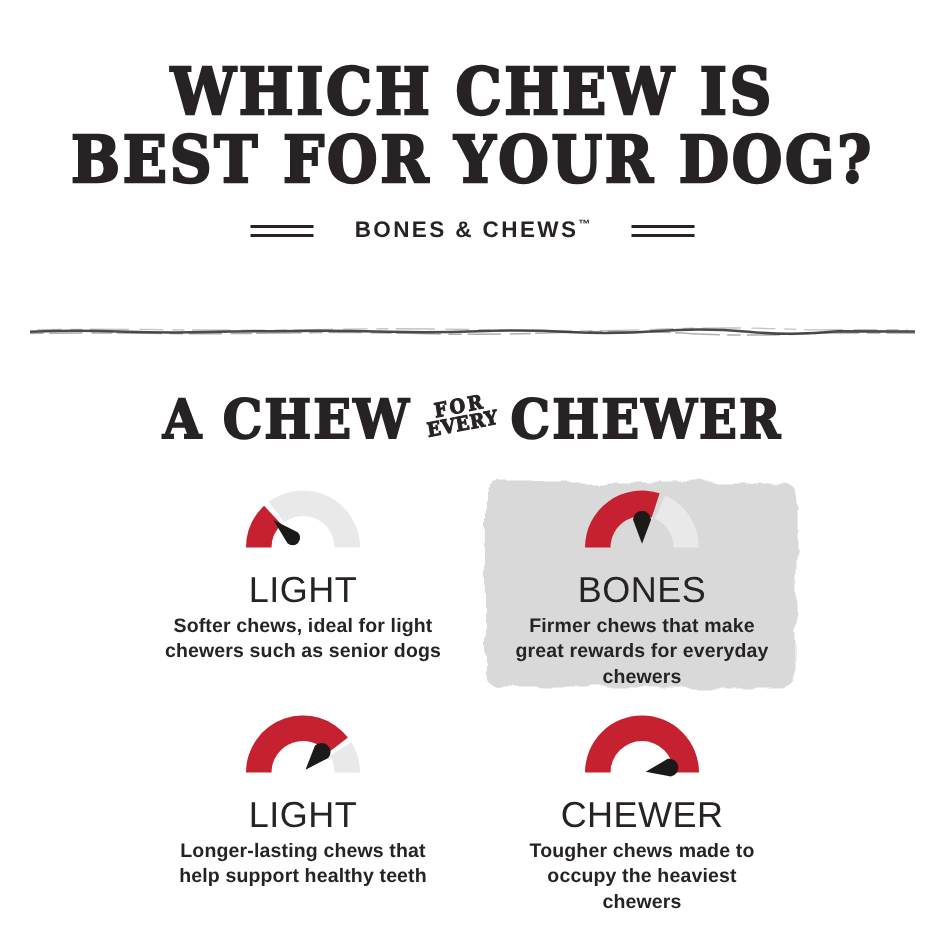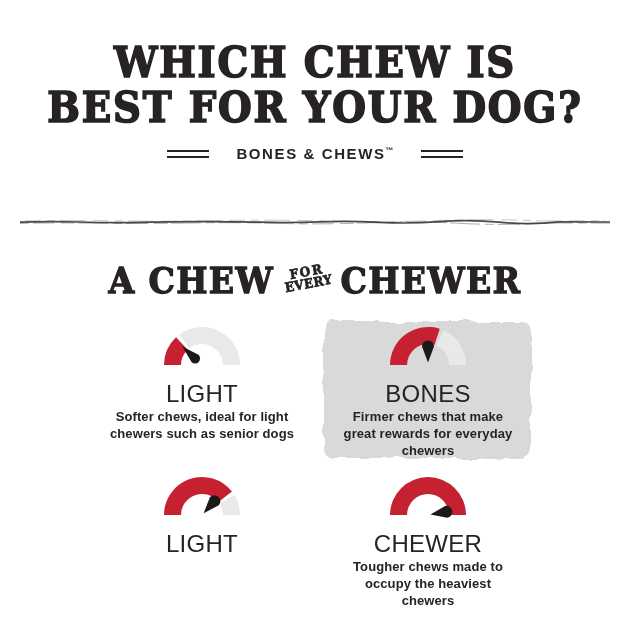--- a/index.html
+++ b/index.html
@@ -141,20 +141,21 @@
   <div class="cell">
     <div class="cell-inner">
       <div>
           <svg viewBox="0 0 84 50" class="gauge-svg">
             <path d="M4 39.99999999999999 A38 38 0 0 1 71.94440863705543 16.60486393762499 L58.54822582574116 27.071109018161177 A21 21 0 0 0 21 40 Z" fill="#c52130"></path>
             <path d="M74.22582765394418 19.863067959138213 A38 38 0 0 1 80 40 L63 40 A21 21 0 0 0 59.80901001928494 28.871695451102696 Z" fill="#e9e9e9"></path>
             <path d="M2.5 0 L18.5 -6 A6 6 0 1 1 18.5 6 Z" fill="#1b1a19" transform="translate(42 40) rotate(-48)"></path>
           </svg>
         </div>
       <div class="level-label">LIGHT</div>
+      <div class="level-desc">Longer-lasting chews that<br>help support healthy teeth</div>
     </div>
   </div>
 
   <div class="cell">
     <div class="cell-inner">
       <div>
           <svg viewBox="0 0 84 50" class="gauge-svg">
             <path d="M4 39.99999999999999 A38 38 0 0 1 80 40 L63 40 A21 21 0 0 0 21 40 Z" fill="#c52130"></path>
             <path d="M2.5 0 L18.5 -6 A6 6 0 1 1 18.5 6 Z" fill="#1b1a19" transform="translate(42 40) rotate(-10)"></path>
           </svg>

